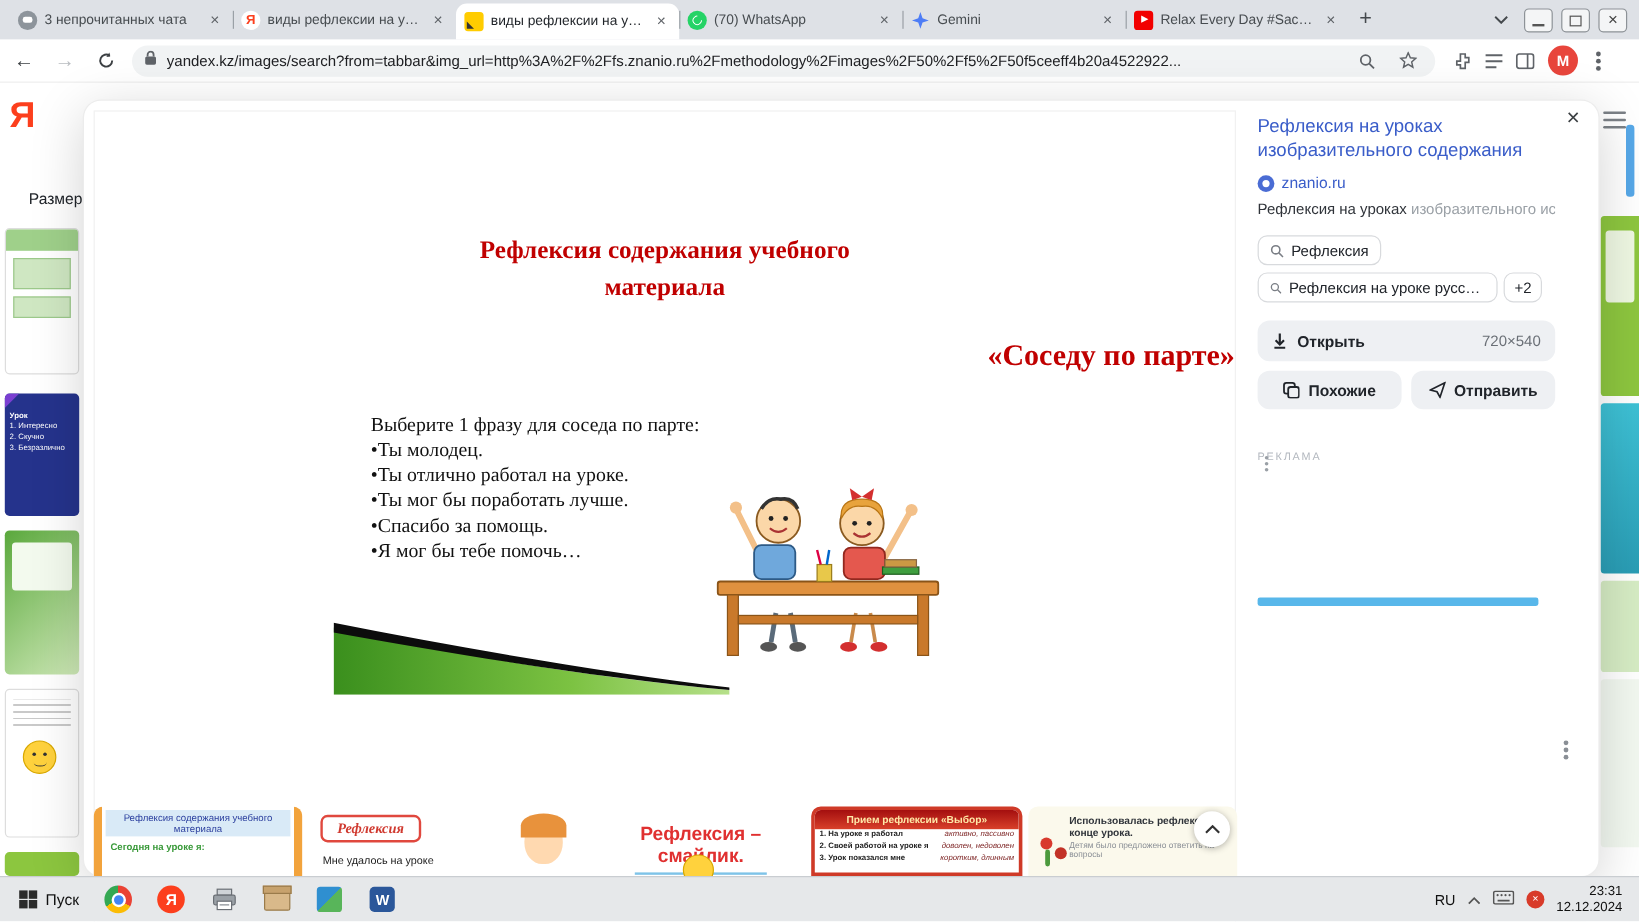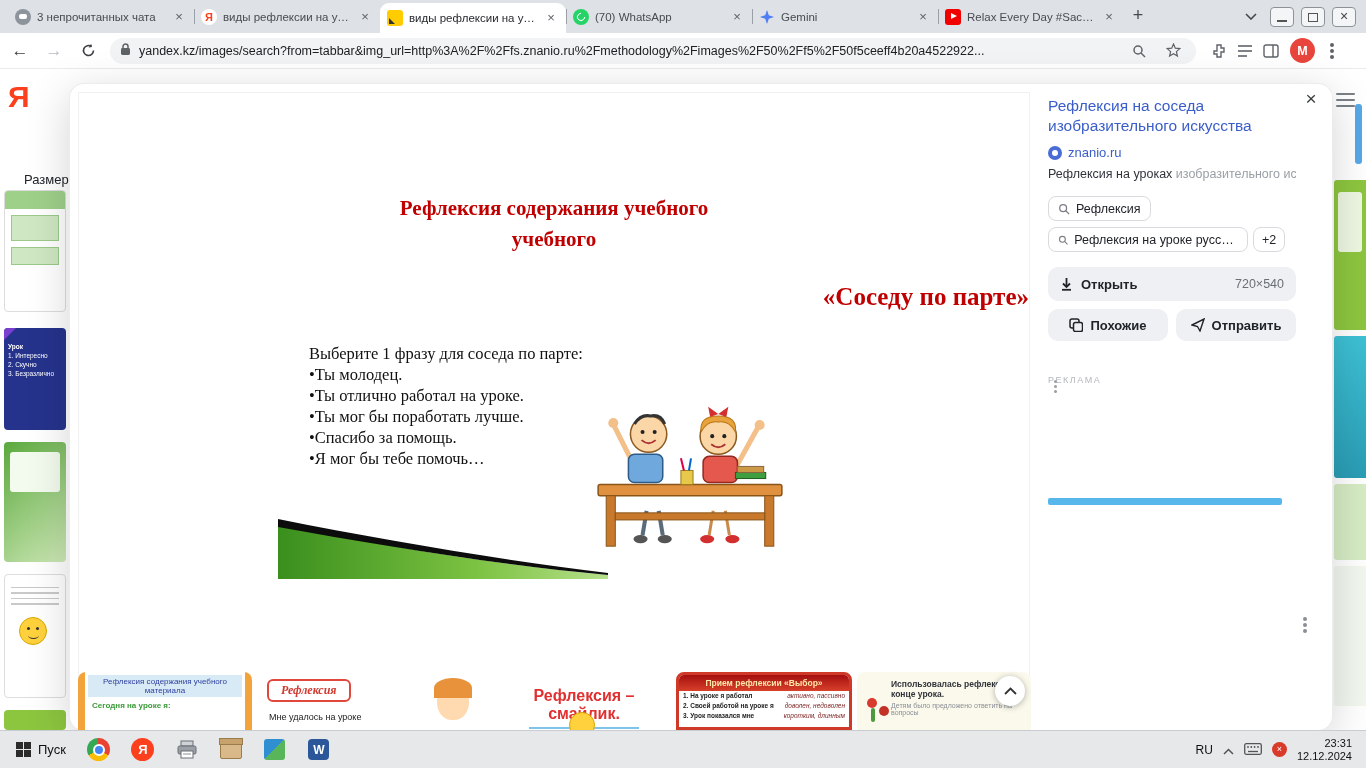--- a/index.html
+++ b/index.html
@@ -46,21 +46,21 @@
   .toolic{width:26px;height:26px;display:flex;align-items:center;justify-content:center;color:#5f6368}
   .avatar{width:25px;height:25px;border-radius:50%;background:#e8453c;color:#fff;font-size:12.5px;font-weight:bold;display:flex;align-items:center;justify-content:center}
   .dotsv{width:4px;height:4px;border-radius:50%;background:#5f6368;box-shadow:0 -6px 0 #5f6368,0 6px 0 #5f6368}
 
   
   .pagebase{position:absolute;left:0;top:69px;width:100%;height:661px;background:#fff}
   .yalogo{position:absolute;left:8px;top:80px;font-size:30px;font-weight:bold;color:#fc3f1d;font-family:"Liberation Sans",sans-serif}
   .burger{position:absolute;left:1336px;top:93px;width:19px;height:14px;display:flex;flex-direction:column;justify-content:space-between}
   .burger i{height:2.2px;background:#7b8086;border-radius:1px}
   .scrollthumb{position:absolute;left:1355px;top:104px;width:7px;height:60px;background:#57a8e8;border-radius:3px}
-  .sizefilter{position:absolute;left:24px;top:172px;font-size:13px;color:#20242a;display:flex;gap:4px;align-items:flex-start}
+  .sizefilter{position:absolute;left:24px;top:158px;font-size:13px;color:#20242a;display:flex;gap:4px;align-items:flex-start}
   .caret::before{content:"▾";color:#6a6f76;font-size:11px}
 
   .lthumb{position:absolute;left:4px;width:62px;border-radius:4px;overflow:hidden}
   .rthumb{position:absolute;left:1334px;width:32px;border-radius:3px 0 0 3px;overflow:hidden}
 
   .lt-a{top:190px;height:122px;background:#fff;border:1px solid #ddd}
   .lt-a .hd{height:18px;background:#9fd08a}
   .lt-a .blk{margin:6px;height:26px;background:#cfe7c2;border:1px solid #9cc98a}
   .lt-b{top:328px;height:102px;background:#25338c;color:#fff;font-size:6.5px;line-height:9px;padding:14px 4px 4px}
   .lt-b::before{content:"";position:absolute;left:0;top:0;border-top:12px solid #7a3fd1;border-right:12px solid transparent}
@@ -306,21 +306,21 @@
     </div>
   <div class="rthumb rt-2"></div>
   <div class="rthumb rt-3"></div>
   <div class="rthumb rt-4"></div>
 
   <div class="overlay">
     <span class="closebtn"></span>
 
     <div class="slide">
       <div class="sl-title">
-        <span>Рефлексия содержания учебного</span><br><span>учебного</span>
+        <span>Рефлексия содержания учебного</span><br><span>материала</span>
       </div>
       <div class="sl-sub">«Соседу по парте»</div>
       <div class="sl-list">
         <span>Выберите 1 фразу для соседа по парте:</span>
         <span>•Ты молодец.</span>
         <span>•Ты отлично работал на уроке.</span>
         <span>•Ты мог бы поработать лучше.</span>
         <span>•Спасибо за помощь.</span>
         <span>•Я мог бы тебе помочь…</span>
       </div>
@@ -372,21 +372,21 @@
                 <stop offset="1" stop-color="#b6e08a"></stop>
           </linearGradient>
             </defs>
           <path d="M0,62 L0,6 C90,26 200,46 330,58 L330,62 Z" fill="url(#sw)"></path>
           <path d="M0,2 C110,24 230,44 330,56 L330,58 C220,48 100,28 0,10 Z" fill="#0c0c0c"></path>
         </svg>
       </div>
     </div>
 
     <div class="rpanel">
-      <div class="rp-title">Рефлексия на соседа изобразительного искусства</div>
+      <div class="rp-title">Рефлексия на уроках изобразительного содержания</div>
       <div class="rp-site">
         <span class="sitefav"></span>
         <span class="sitename">znanio.ru</span>
       </div>
       <div class="rp-desc">
         <span class="d1">Рефлексия на уроках</span><span class="d2"> изобразительного иск...</span>
       </div>
       <div class="chip">
         <svg width="12" height="12" viewBox="0 0 14 14">
             <circle cx="6" cy="6" r="4" fill="none" stroke="#7a7e85" stroke-width="1.5"></circle>

